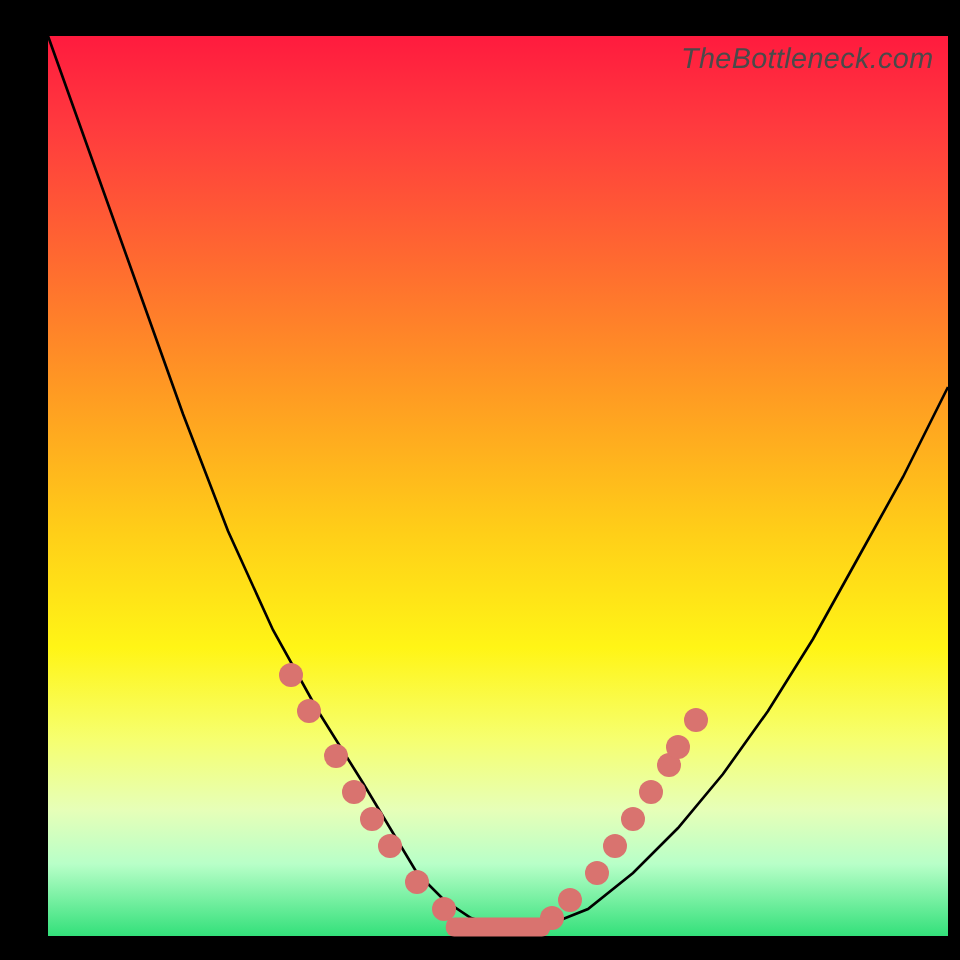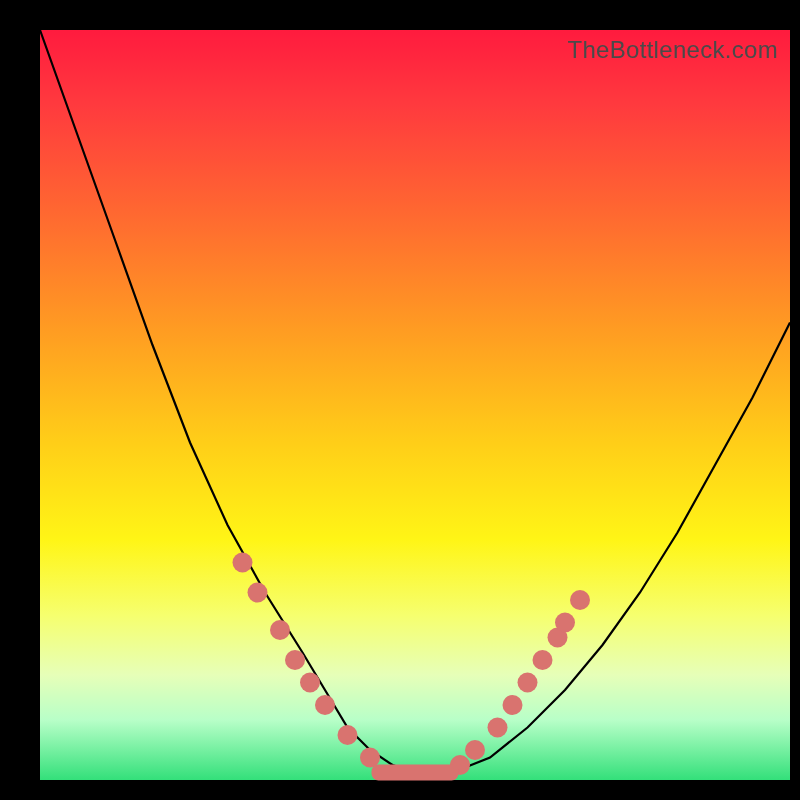--- a/index.html
+++ b/index.html
@@ -30,20 +30,21 @@
       #ff3a3e 10%,
       #ff6a30 25%,
       #ff9c22 40%,
       #ffce18 55%,
       #fff516 68%,
       #f6ff6e 78%,
       #e6ffb8 86%,
       #b8ffc8 92%,
       #33e07a 100%
     );
+    font-style: italic;
   }
   .watermark {
     position: absolute;
     top: 6px;
     right: 12px;
     color: #4a4a4a;
     font-size: 24px;
     font-weight: 500;
     letter-spacing: 0.3px;
     user-select: none;

